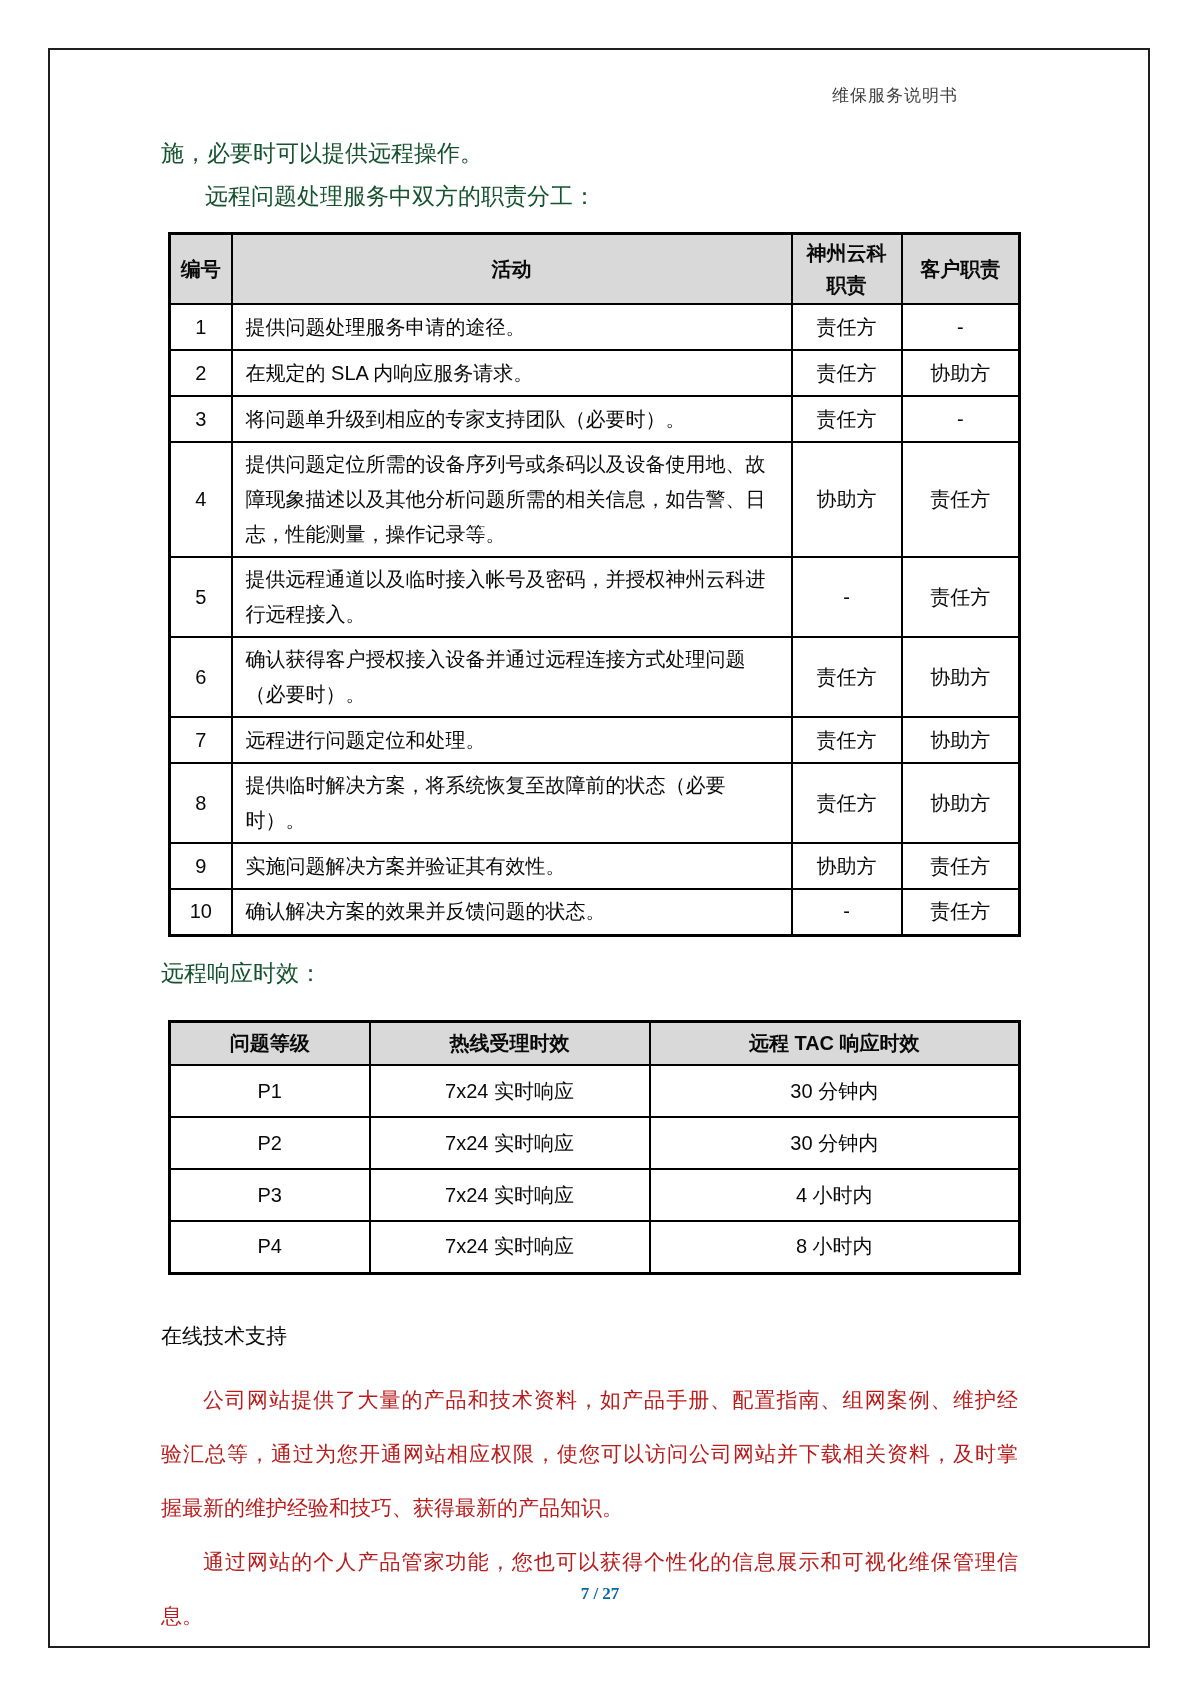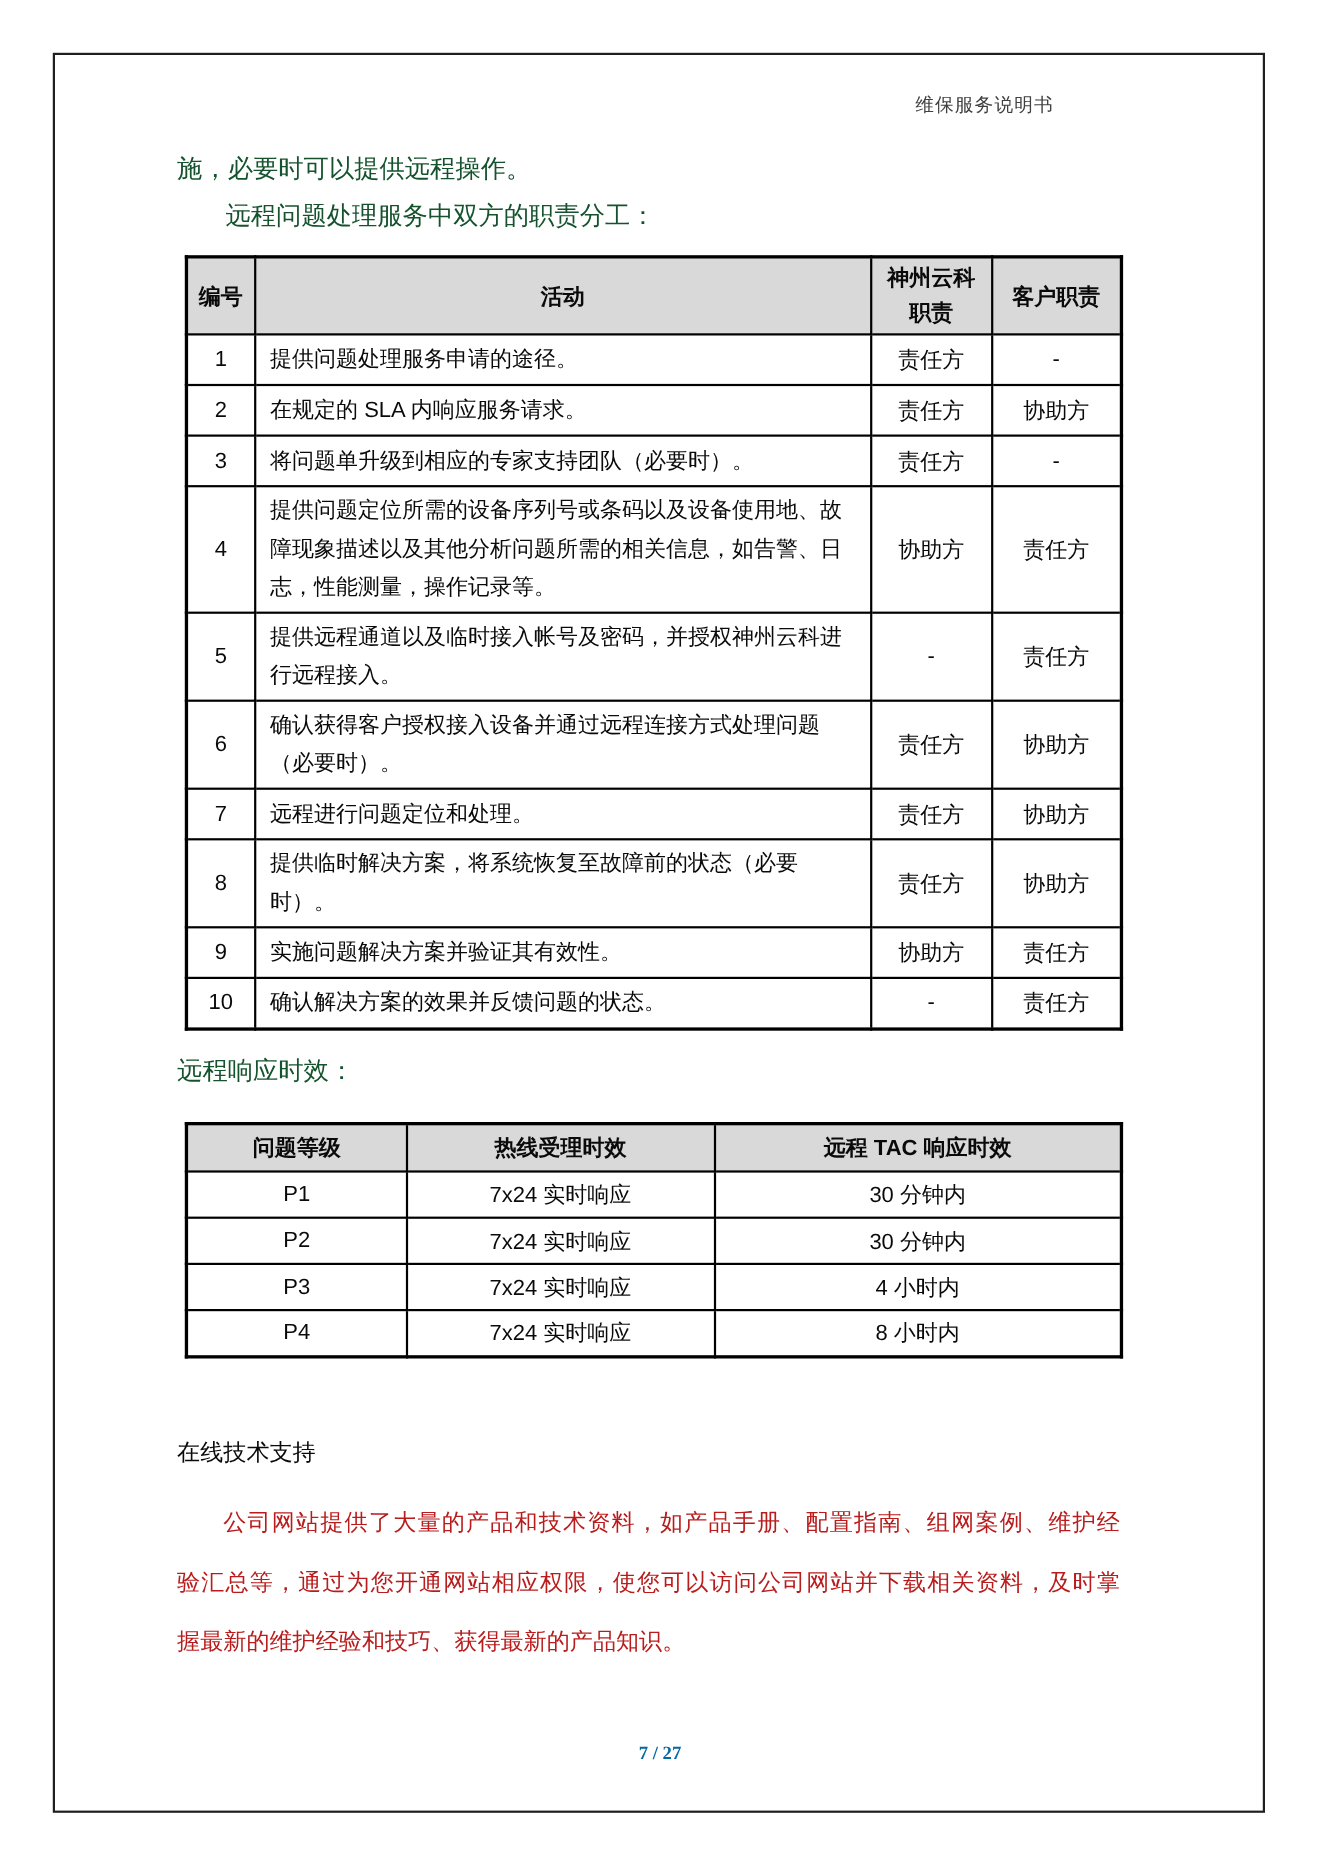--- a/index.html
+++ b/index.html
@@ -35,21 +35,21 @@
   }
   .bodyline{
     font-size:23px;
     line-height:28px;
     color:#14532d;
   }
   .intro{margin-top:139px;}
   .caption1{margin-top:15px;padding-left:44px;}
   .sla-caption{margin-top:22px;}
   .section-heading{
-    margin-top:72px;
+    margin-top:47px;
     font-size:21px;
     line-height:28px;
     color:#0a0a0a;
   }
   table{
     border-collapse:collapse;
     table-layout:fixed;
     width:850px;
     margin-left:7px;
     font-size:20px;
@@ -71,21 +71,21 @@
     font-weight:700;
   }
   th.vendor-h{white-space:pre-line;line-height:32px;}
   td.act{
     text-align:left;
     padding:4px 13px;
     line-height:35px;
   }
   .t1 tr{height:46px;}
   .t1 tr.hrow{height:68px;}
-  .t2 tr{height:42px;}
+  .t2 tr{height:52px;}
   .t2 tr.hrow{height:44px;}
   .para{
     font-size:21px;
     color:#b91c1c;
   }
   .para1{margin-top:23px;}
   .pline{
     line-height:54px;
     font-size:21px;
   }
@@ -237,16 +237,20 @@
       </tbody>
   </table>
 
   <div class="section-heading">在线技术支持</div>
 
   <div class="para para1">
       <div class="pline fill indent">公司网站提供了大量的产品和技术资料，如产品手册、配置指南、组网案例、维护经</div>
       <div class="pline fill">验汇总等，通过为您开通网站相应权限，使您可以访问公司网站并下载相关资料，及时掌</div>
       <div class="pline">握最新的维护经验和技巧、获得最新的产品知识。</div>
     </div>
+  <div class="para para2">
+      <div class="pline fill indent">通过网站的个人产品管家功能，您也可以获得个性化的信息展示和可视化维保管理信</div>
+      <div class="pline">息。</div>
+    </div>
 
 </div>
 
 <div class="page-footer">7 / 27</div>
 
 </body></html>

